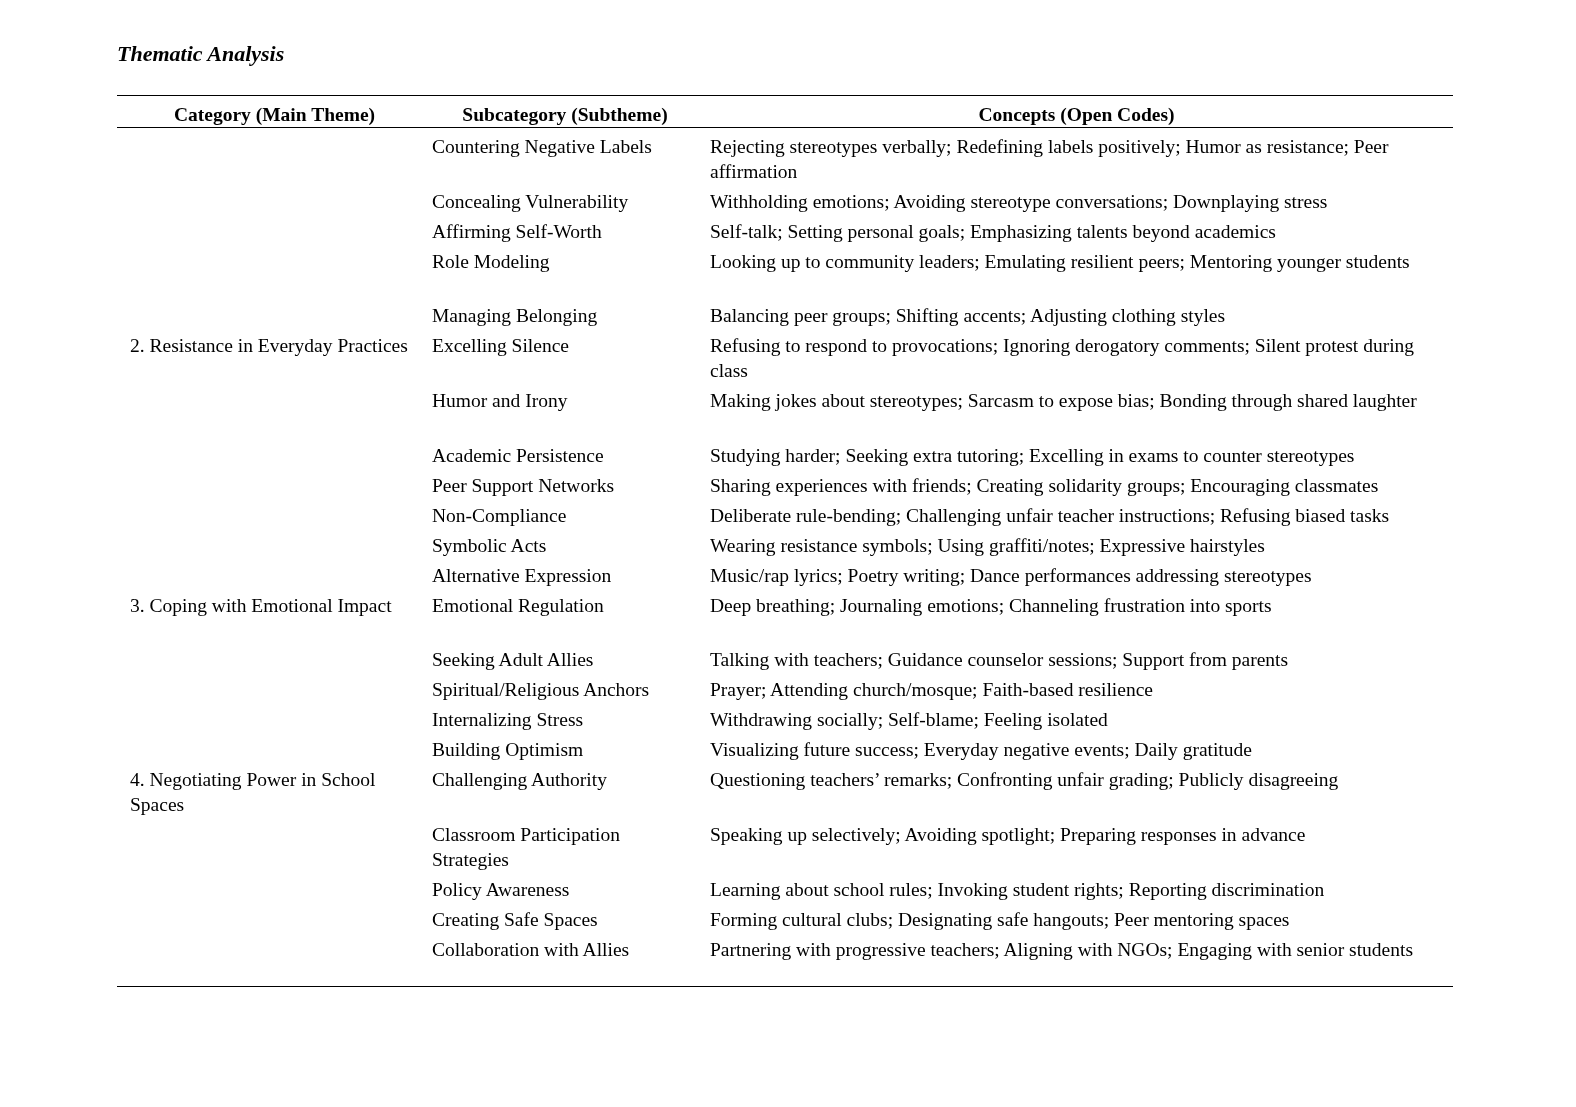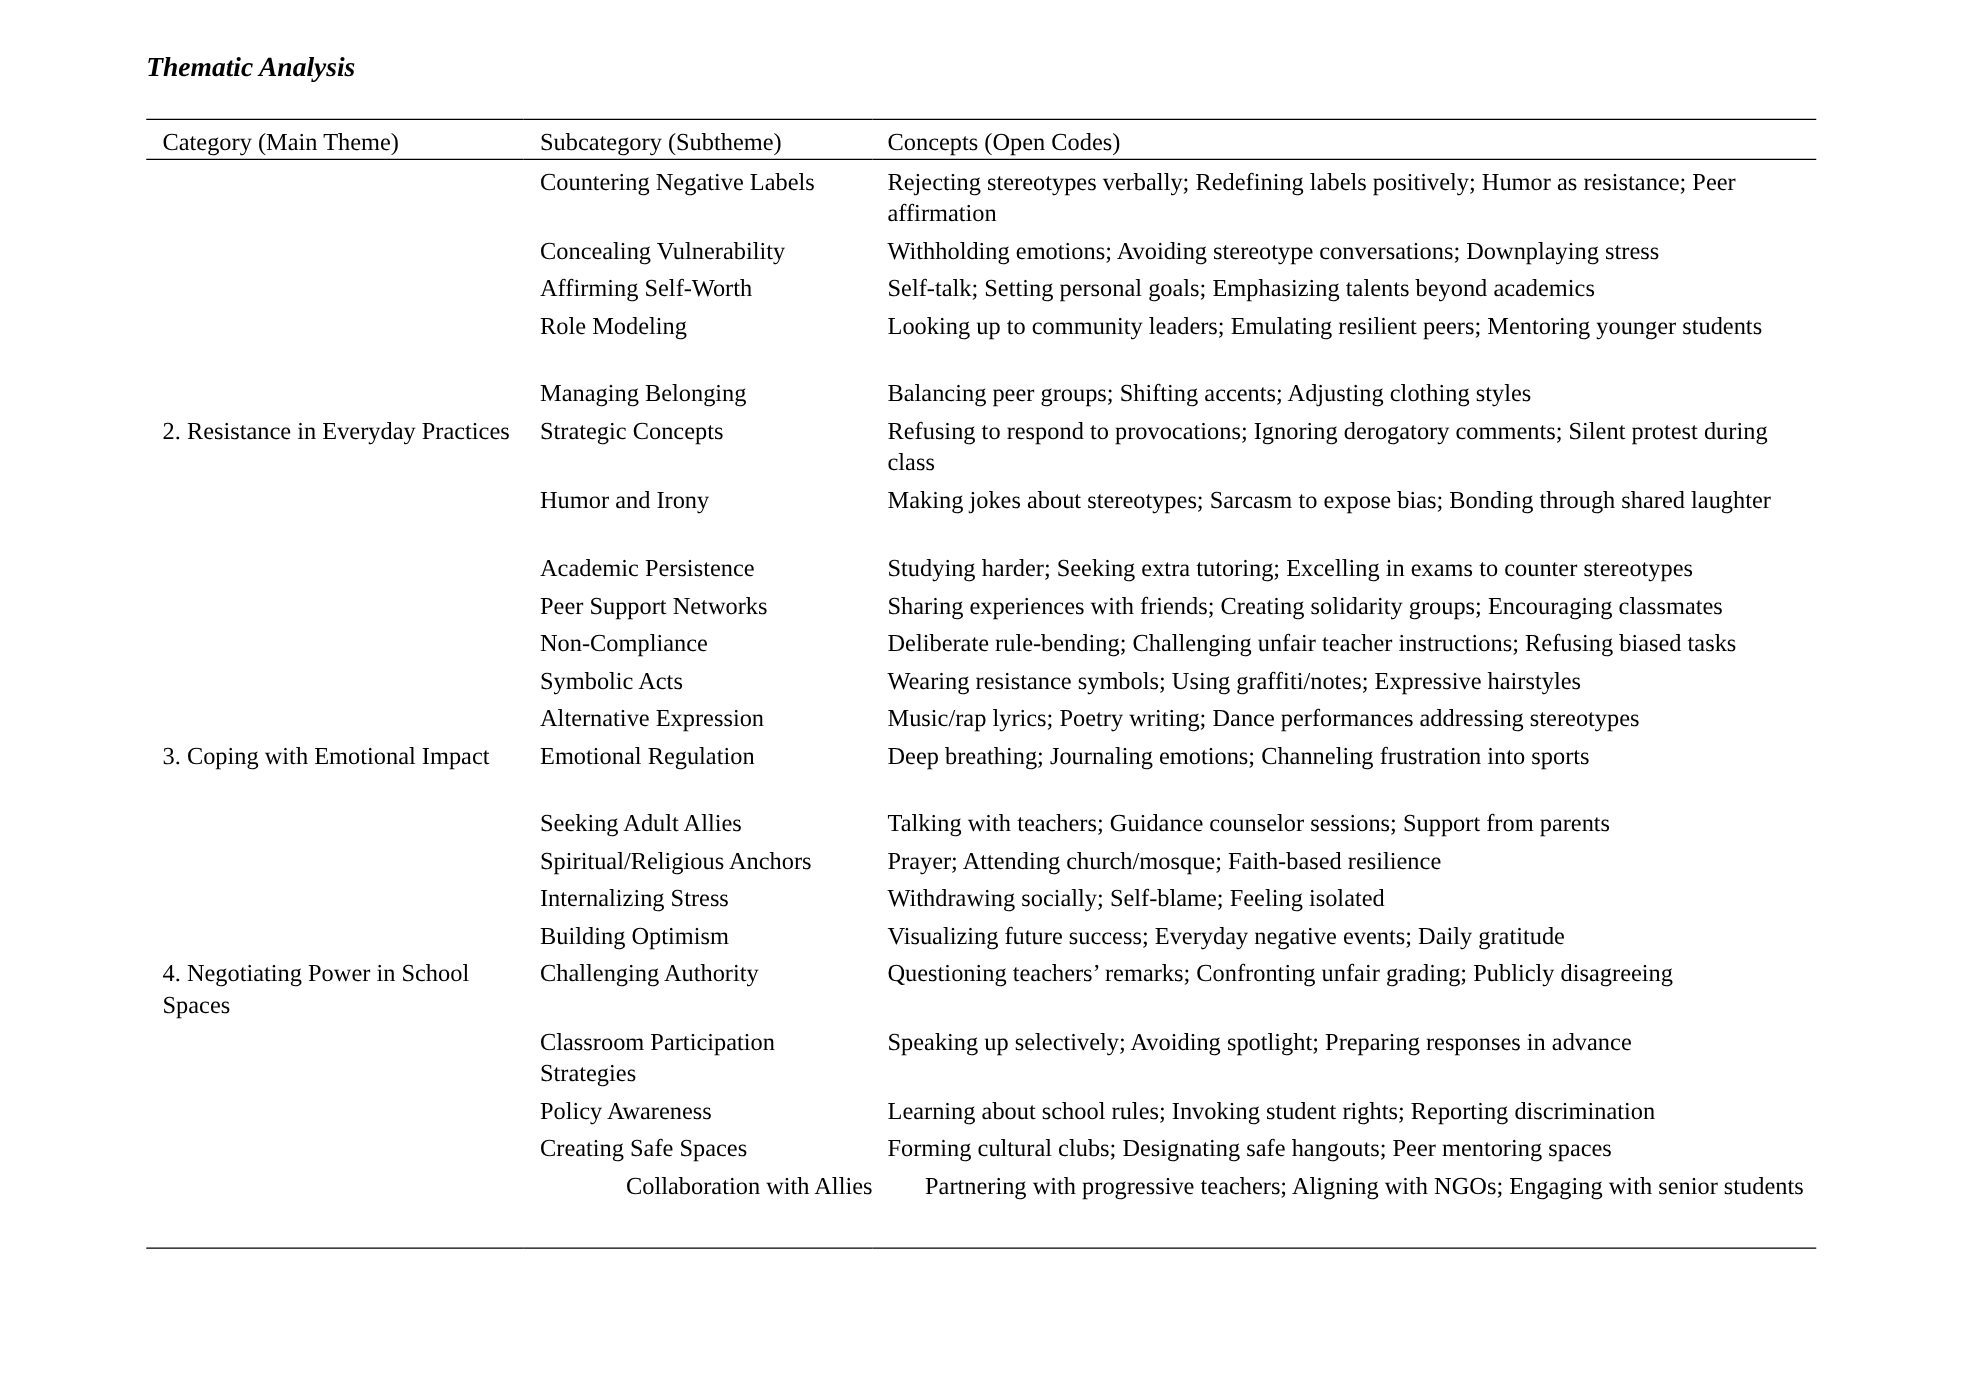--- a/index.html
+++ b/index.html
@@ -35,36 +35,36 @@
     width: 1336px;
     border-collapse: collapse;
     table-layout: fixed;
     font-size: 19.5px;
     line-height: 25px;
   }
   col.c1 { width: 302px; }
   col.c2 { width: 279px; }
   col.c3 { width: 755px; }
   thead th {
-    font-weight: normal;
-    text-align: left;
+    font-weight: bold;
+    text-align: center;
     border-top: 1.5px solid #000;
     border-bottom: 1.5px solid #000;
     padding: 6px 0 0 13px;
     height: 24px;
     vertical-align: top;
     white-space: nowrap;
   }
   tbody td {
     vertical-align: top;
     padding: 5px 0 0 13px;
   }
   tbody tr.single td { height: 24.7px; }
   tbody tr.double td { height: 49.3px; }
-  tbody tr.last td { border-bottom: 1.5px solid #000; padding-bottom: 12px; text-align: right; }
+  tbody tr.last td { border-bottom: 1.5px solid #000; padding-bottom: 0; }
   td.c2, th.c2 { padding-left: 13px; }
   td.c3, th.c3 { padding-left: 12px; padding-right: 10px; }
   tbody tr:first-child td { padding-top: 6px; }
 </style>
 </head>
 <body>
 
 <h1 class="title">Thematic Analysis</h1>
 
 <div class="tbl-wrap">
@@ -102,21 +102,21 @@
           <td class="c2">Role Modeling</td>
           <td class="c3">Looking up to community leaders; Emulating resilient peers; Mentoring younger students</td>
         </tr>
         <tr class="single">
           <td class="c1"></td>
           <td class="c2">Managing Belonging</td>
           <td class="c3">Balancing peer groups; Shifting accents; Adjusting clothing styles</td>
         </tr>
         <tr class="double">
           <td class="c1">2. Resistance in Everyday Practices</td>
-          <td class="c2">Strategic Concepts</td>
+          <td class="c2">Excelling Silence</td>
           <td class="c3">Refusing to respond to provocations; Ignoring derogatory comments; Silent protest during class</td>
         </tr>
         <tr class="double">
           <td class="c1"></td>
           <td class="c2">Humor and Irony</td>
           <td class="c3">Making jokes about stereotypes; Sarcasm to expose bias; Bonding through shared laughter</td>
         </tr>
         <tr class="single">
           <td class="c1"></td>
           <td class="c2">Academic Persistence</td>

